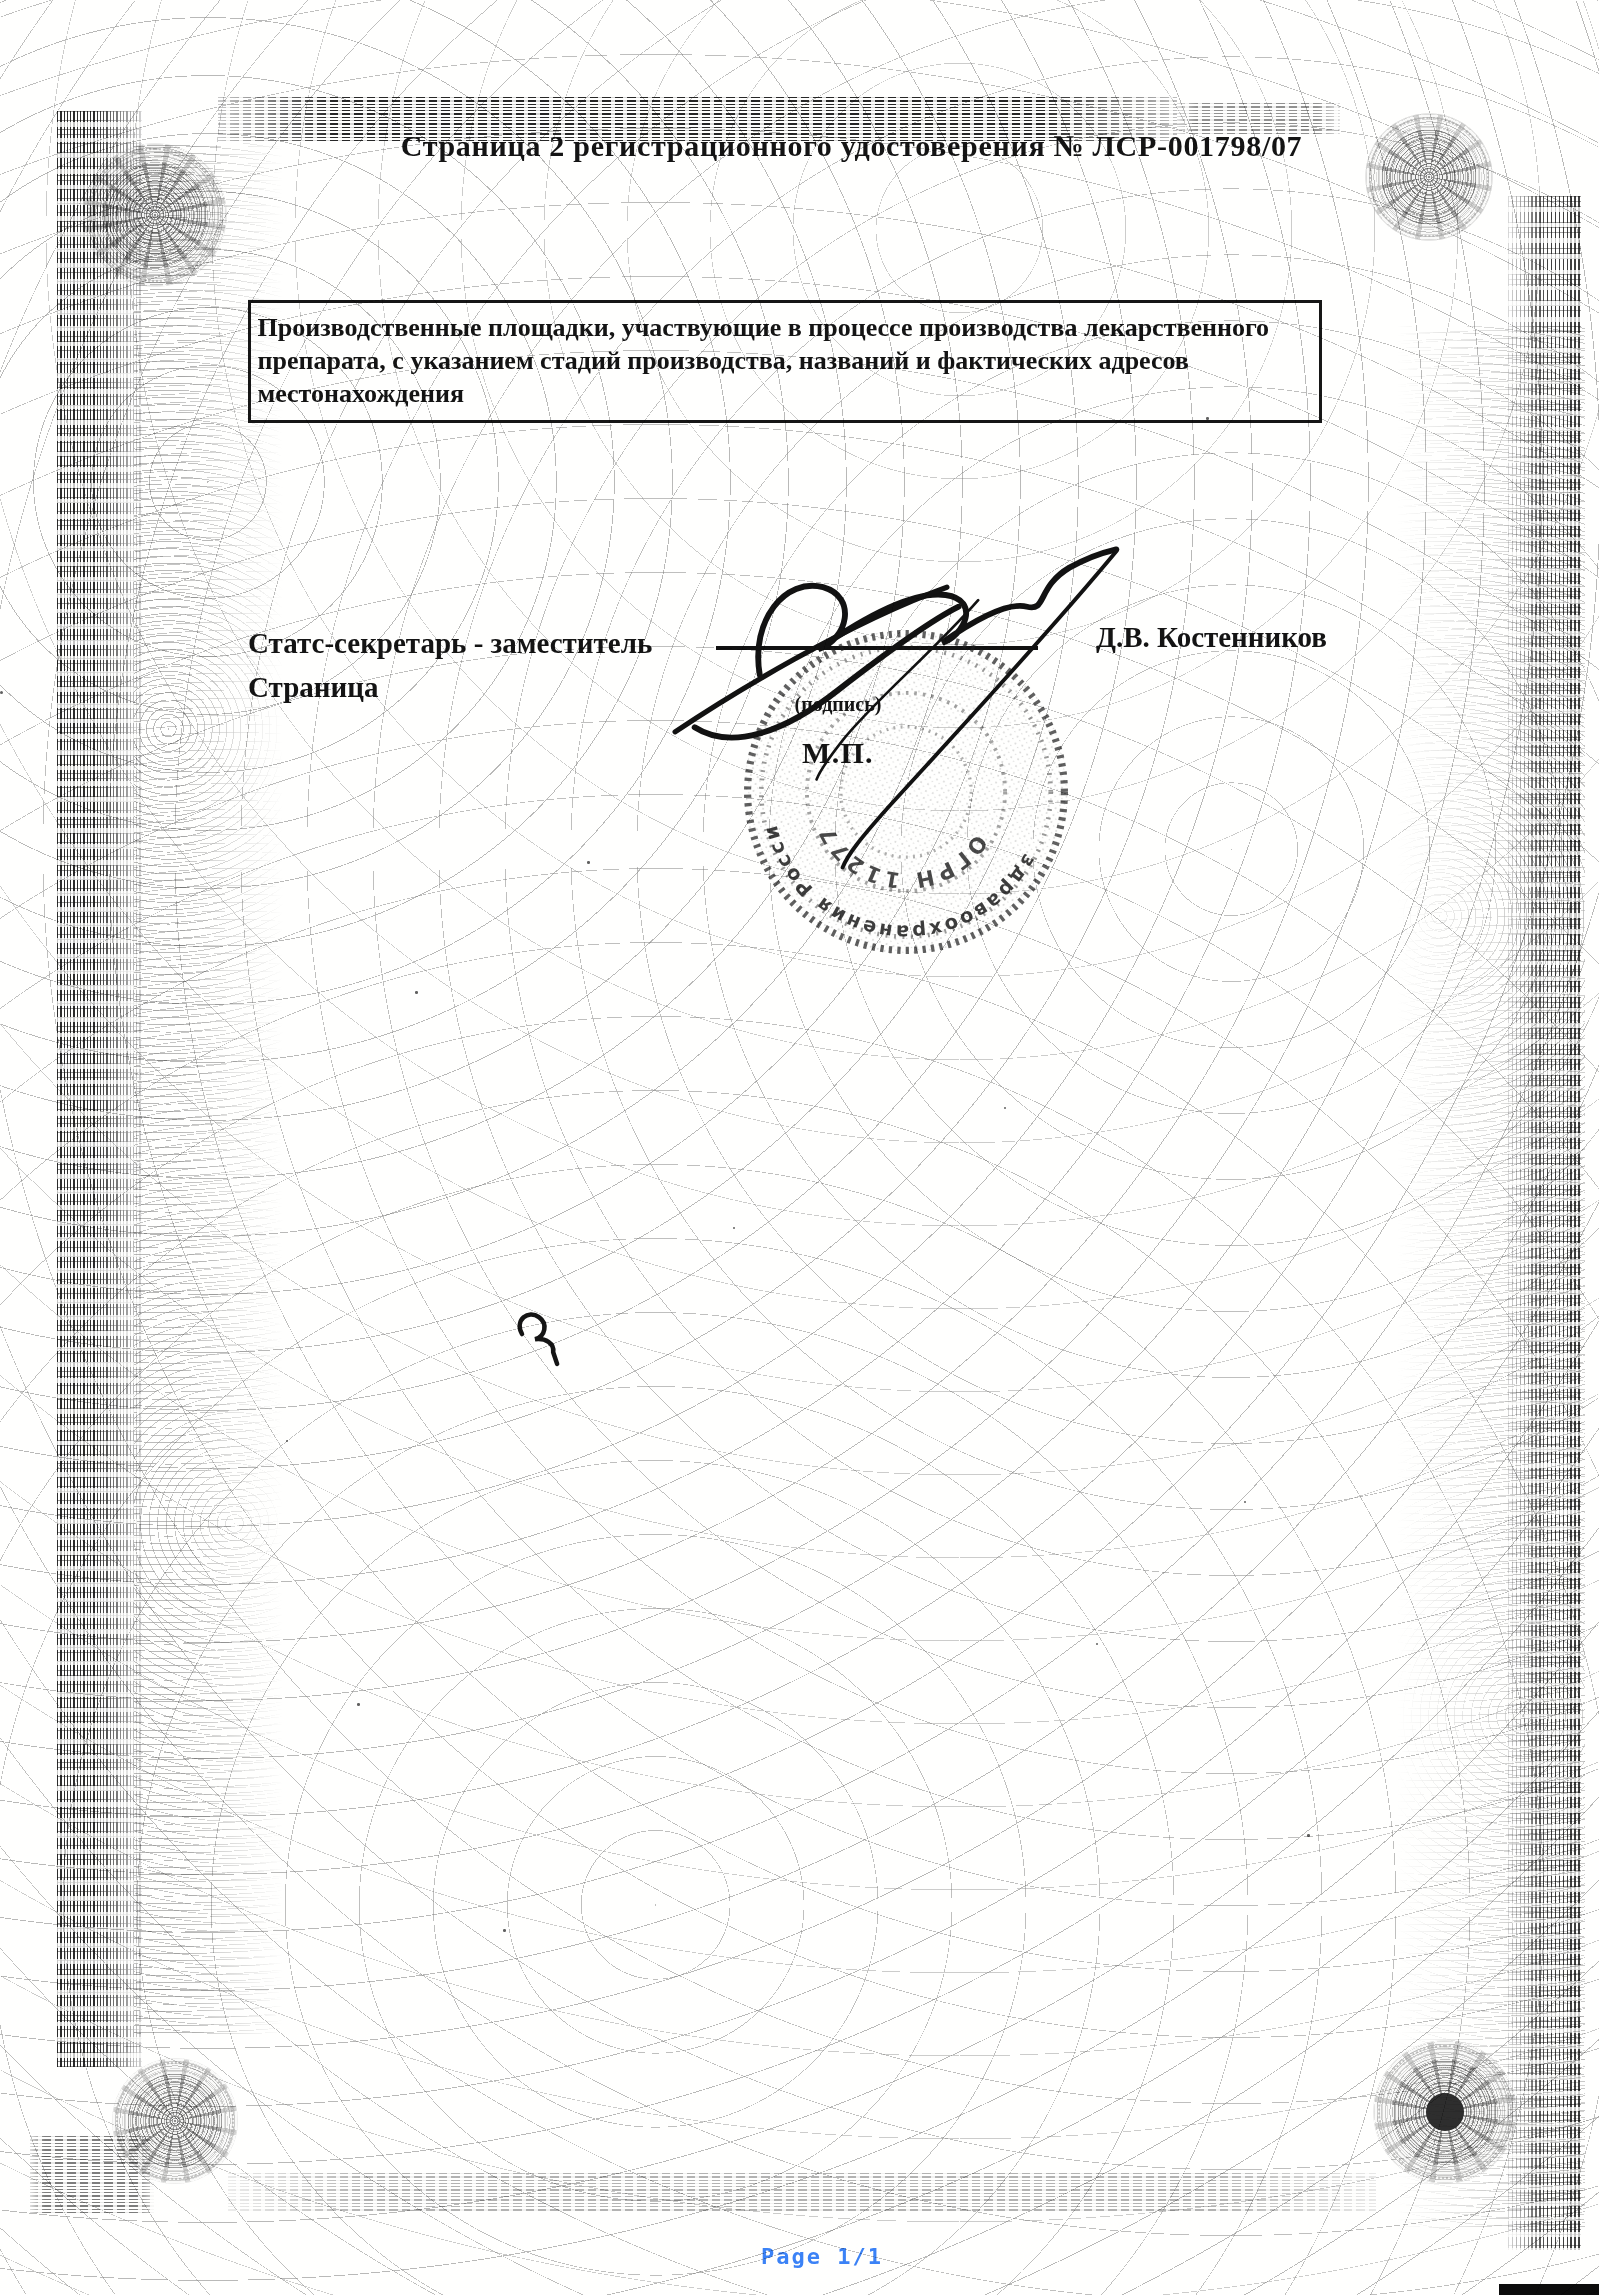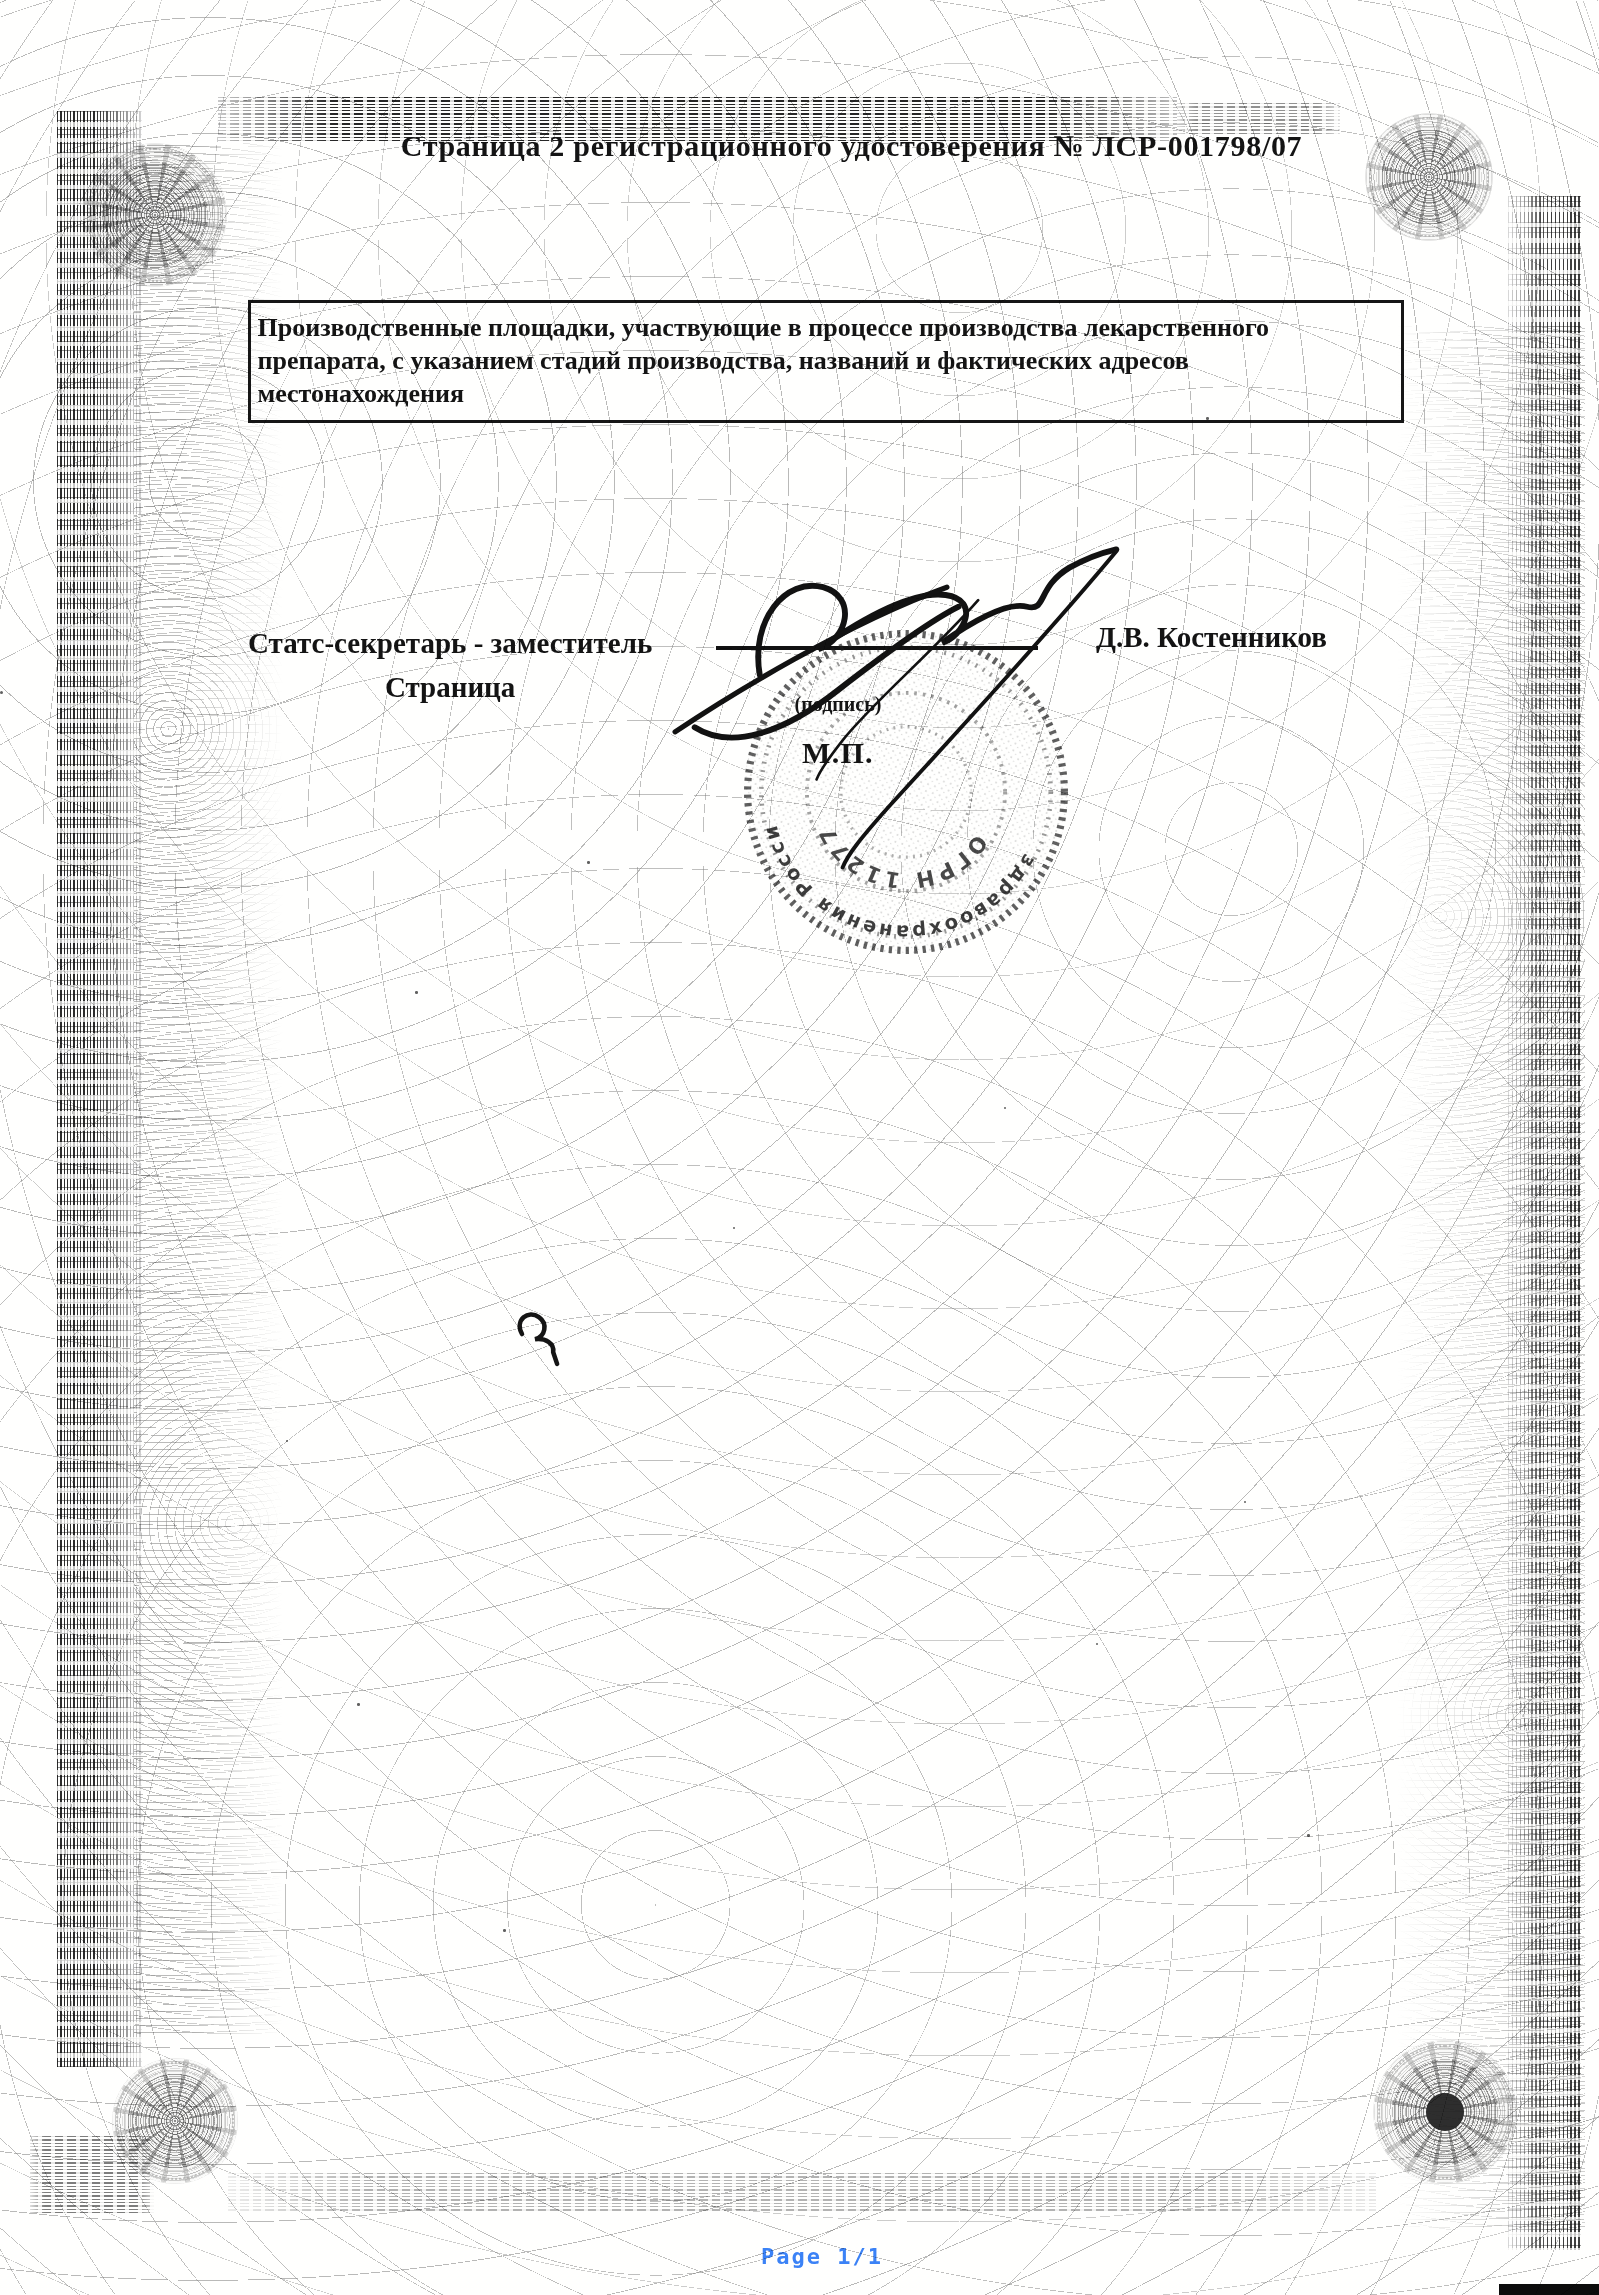--- a/index.html
+++ b/index.html
@@ -71,33 +71,33 @@
   .center-dot{position:absolute;left:50%;top:50%;width:38px;height:38px;margin:-19px 0 0 -19px;background:#0a0a0a;border-radius:50%;}
 
   
   .header-line{
     position:absolute;left:104px;top:129px;width:1495px;
     text-align:center;font-size:30px;font-weight:bold;letter-spacing:0.7px;
   }
 
   
   .rtable{
-    position:absolute;left:248px;top:300px;width:1156px;
+    position:absolute;left:248px;top:300px;width:1074px;
     border:3.9px solid #161616;box-sizing:border-box;
     font-size:26px;line-height:33px;
   }
   .t-header{font-weight:bold;padding:7.8px 10.4px 10.4px 6.5px;min-height:85px;}
   .t-row{display:flex;border-top:3.3px solid #161616;}
   .t-cell{box-sizing:border-box;padding:5.2px 9px 9px 6.5px;}
   .t-cell.c-left{width:640px;font-style:italic;font-weight:600;min-height:77px;}
   .t-cell.c-right{flex:1;border-left:3.3px solid #161616;font-weight:600;}
   .t-addr{border-top:3.3px solid #161616;padding:2.6px 9px 6.5px 6.5px;font-weight:600;min-height:31px;}
 
   
-  .sig-title{position:absolute;left:248px;top:621px;font-size:29px;font-weight:bold;line-height:44px;text-align:center;}
+  .sig-title{position:absolute;left:248px;top:621px;font-size:29px;font-weight:bold;line-height:44px;}
   .signer{position:absolute;left:1096px;top:621px;font-size:29px;font-weight:bold;}
   .sig-line{position:absolute;left:716px;top:646px;width:322px;height:3.9px;background:#111;}
   .sig-caption{position:absolute;left:711px;top:693px;width:254px;text-align:center;font-size:20px;font-weight:bold;}
   .sig-mp{position:absolute;left:711px;top:736px;width:254px;text-align:center;font-size:30px;font-weight:bold;letter-spacing:1.3px;}
 
   .svg-abs{position:absolute;}
 
   
   .footer-page{
     position:absolute;left:685px;top:2244px;width:274px;text-align:center;

